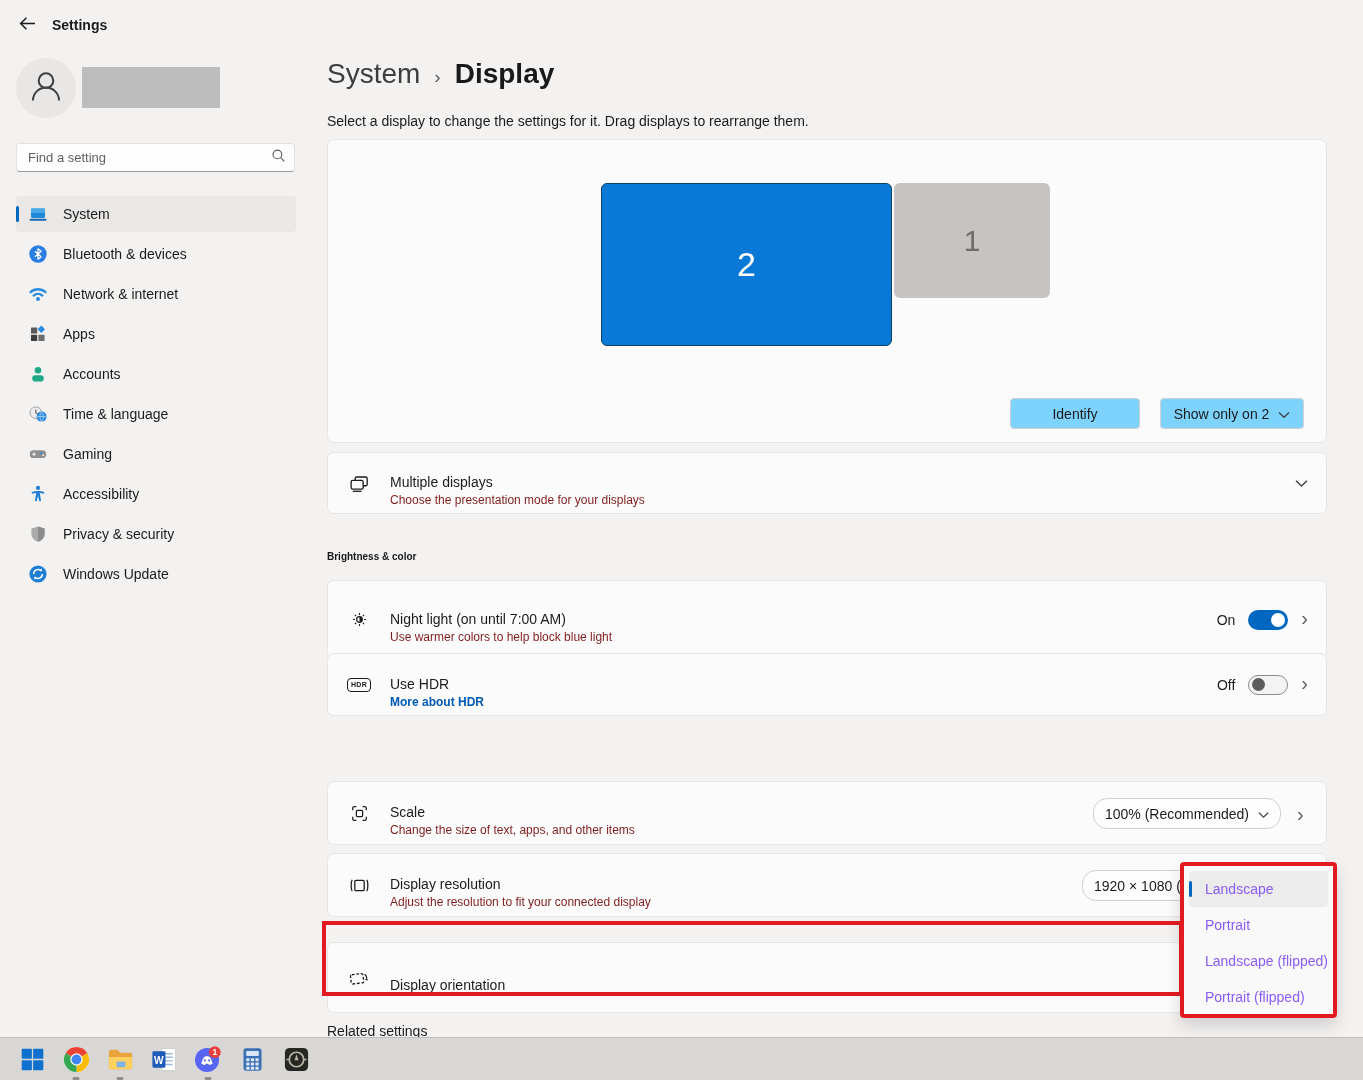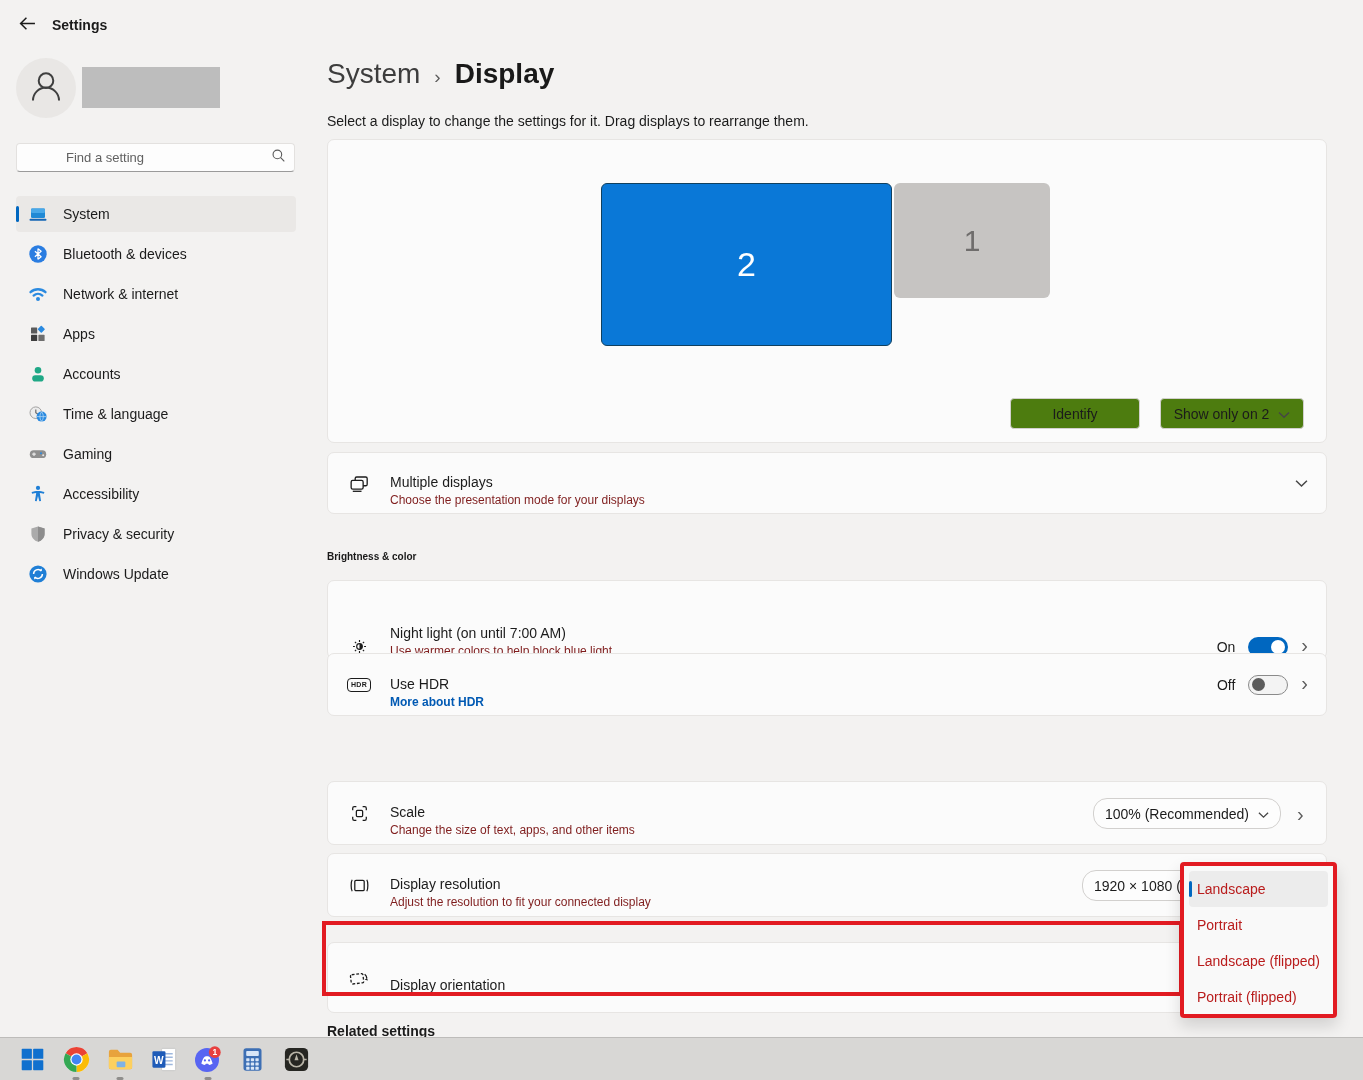--- a/index.html
+++ b/index.html
@@ -13,41 +13,41 @@
   .abs { position:absolute; }
 
   
   .back-btn { left:14px; top:12px; width:26px; height:26px; display:flex; align-items:center; justify-content:center; border-radius:4px; cursor:pointer; }
   .app-title { left:52px; top:17px; font-size:14px; font-weight:700; }
 
   
   .avatar { left:16px; top:58px; width:60px; height:60px; border-radius:50%; background:#e9e7e5; display:flex; align-items:center; justify-content:center; }
   .name-redacted { left:82px; top:67px; width:138px; height:41px; background:#bdbdbd; }
   .searchbox { left:16px; top:143px; width:279px; height:29px; background:#fdfdfd; border:1px solid #e3e1df; border-bottom:1px solid #9a9a9a; border-radius:4px; display:flex; align-items:center; padding:0 8px 0 11px; }
-  .searchbox input { flex:1; border:none; outline:none; background:transparent; font-size:13px; color:#1b1b1b; font-family:inherit;margin-left:38px; }
+  .searchbox input { flex:1; border:none; outline:none; background:transparent; font-size:13px; color:#1b1b1b; font-family:inherit; }
   .searchbox input::placeholder { color:#616161; }
   .nav { left:0; top:196px; width:312px; }
   .nav-item { position:relative; margin:0 16px 4px 16px; height:36px; border-radius:4px; display:flex; align-items:center; gap:15px; padding-left:12px; font-size:14px; cursor:pointer; }
   .nav-item.selected { background:#eae8e6; }
   .nav-item.selected::before { content:""; position:absolute; left:0; top:10px; width:3px; height:16px; border-radius:2px; background:#0067c0; }
   .nav-icon { width:20px; height:20px; flex:0 0 20px; display:flex; }
 
   
   .breadcrumb { left:327px; top:58px; display:flex; align-items:baseline; gap:14px; }
   .bc-parent { font-size:28px; font-weight:400; color:#3d3d3d; }
   .bc-sep { font-size:19px; color:#5d5d5d; }
   .bc-current { font-size:28px; font-weight:700; color:#191919; }
   .subtitle { left:327px; top:113px; font-size:14px; color:#1b1b1b; }
 
   
   .card { background:#fbfbfb; border:1px solid #e7e5e3; border-radius:7px; }
   .panel { left:327px; top:139px; width:1000px; height:304px; }
   .monitor2 { left:273px; top:43px; width:291px; height:163px; background:#0a78d7; border:1px solid #10405f; border-radius:6px; display:flex; align-items:center; justify-content:center; color:#fff; font-size:34px; cursor:grab; }
   .monitor1 { left:566px; top:43px; width:156px; height:115px; background:#c6c4c2; border-radius:6px; display:flex; align-items:center; justify-content:center; color:#6f6d6c; font-size:30px; cursor:grab; }
-  .btn { background:#4d7c0f; border:1px solid #d2d0ce; border-radius:4px; font-size:14px; color:#1b1b1b; display:flex; align-items:center; justify-content:center; cursor:pointer; }
+  .btn { background:#7dd3fc; border:1px solid #d2d0ce; border-radius:4px; font-size:14px; color:#1b1b1b; display:flex; align-items:center; justify-content:center; cursor:pointer; }
   .identify { left:682px; top:258px; width:130px; height:31px; }
   .show-only { left:832px; top:258px; width:144px; height:31px; gap:9px; }
 
   .row { left:327px; width:1000px; display:flex; align-items:center; padding:0 18px 0 0; }
   .row-icon { width:62px; flex:0 0 62px; display:flex; align-items:center; justify-content:center; }
   .row-text { flex:1; display:flex; flex-direction:column; gap:3px; }
   .row-title { font-size:14px; color:#1b1b1b;margin-top:15px; }
   .row-sub { font-size:12px; color:#7f1d1d; }
   .row-link { font-size:12px; color:#0059b3; font-weight:700; cursor:pointer; }
   .row-right { display:flex; align-items:center; gap:13px; }
@@ -62,29 +62,29 @@
 
   .section-h { left:327px; font-size:10px; font-weight:700; color:#191919; }
 
   .value-btn { position:absolute; height:31px; background:#fdfdfd; border:1px solid #d2d0ce; border-radius:14px; font-size:14px; display:flex; align-items:center; justify-content:space-between; padding:0 11px; cursor:pointer; white-space:nowrap; overflow:hidden; }
 
   
   .red-box { border:4px solid #e21b22; pointer-events:none; background:transparent; }
 
   
   .dropdown { left:1180px; top:862px; width:157px; height:156px; background:#f9f9f9; border:4px solid #e21b22; border-radius:4px; box-shadow:0 8px 16px rgba(0,0,0,0.14); z-index:10; padding:5px 0; }
-  .opt { position:relative; height:36px; margin:0 5px; border-radius:4px; display:flex; align-items:center; padding-left:8px; font-size:14px; color:#b91c1c; cursor:pointer; }
+  .opt { position:relative; height:36px; margin:0 5px; border-radius:4px; display:flex; align-items:center; padding-left:16px; font-size:14px; color:#8b5cf6; cursor:pointer; }
   .opt.selected { background:#ececec; }
   .opt.selected::before { content:""; position:absolute; left:0; top:10px; width:3px; height:16px; border-radius:2px; background:#0067c0; }
 
   
   .taskbar { left:0; top:1037px; width:1363px; height:43px; background:#d8d7d5; border-top:1px solid #bdbcba; z-index:20; display:flex; align-items:center; padding-left:17px; gap:14px; }
   .tb-icon { width:30px; height:30px; position:relative; display:flex; align-items:center; justify-content:center; cursor:pointer; }
   .tb-dot { position:absolute; left:50%; transform:translateX(-50%); bottom:-6px; width:7px; height:3px; border-radius:2px; background:#8f8e8c; }
-  .related { left:327px; top:1023px; font-size:14px; font-weight:700; z-index:1; }
+  .related { left:327px; top:1023px; font-size:14px; font-weight:400; z-index:1; }
 </style>
 </head>
 <body>
 
 <div class="abs back-btn">
   <span>
     <svg width="17" height="17" viewBox="0 0 16 16">
         <path d="M15 8H1.5 M7 2.5L1.5 8L7 13.5" stroke="#1b1b1b" stroke-width="1.4" fill="none"></path>
       </svg>
   </span>
@@ -246,21 +246,21 @@
   </div>
   <div class="row-right">
     <span><svg width="13" height="9" viewBox="0 0 12 8">
           <path d="M1 1.5L6 6.3L11 1.5" stroke="#464646" stroke-width="1.4" fill="none"></path>
         </svg></span>
   </div>
 </div>
 
 <div class="abs section-h" style="top:551px;">Brightness &amp; color</div>
 
-<div class="abs card row" style="top:580px;height:79px;align-items:flex-end;">
+<div class="abs card row" style="top:580px;height:79px;">
   <span class="row-icon">
     <svg width="23" height="23" viewBox="0 0 22 22">
         <circle cx="11" cy="11" r="2.7" fill="none" stroke="#1b1b1b" stroke-width="1.1"></circle>
         <path d="M11 8.3a2.7 2.7 0 0 1 0 5.4z" fill="#1b1b1b"></path>
         <g stroke="#1b1b1b" stroke-width="1.1">
           <path d="M11 4.8v1.8 M11 15.4v1.8 M4.8 11h1.8 M15.4 11h1.8 M6.6 6.6l1.2 1.2 M14.2 14.2l1.2 1.2 M15.4 6.6l-1.2 1.2 M7.8 14.2l-1.2 1.2"></path>
         </g>
       </svg>
   </span>
   <div class="row-text">

